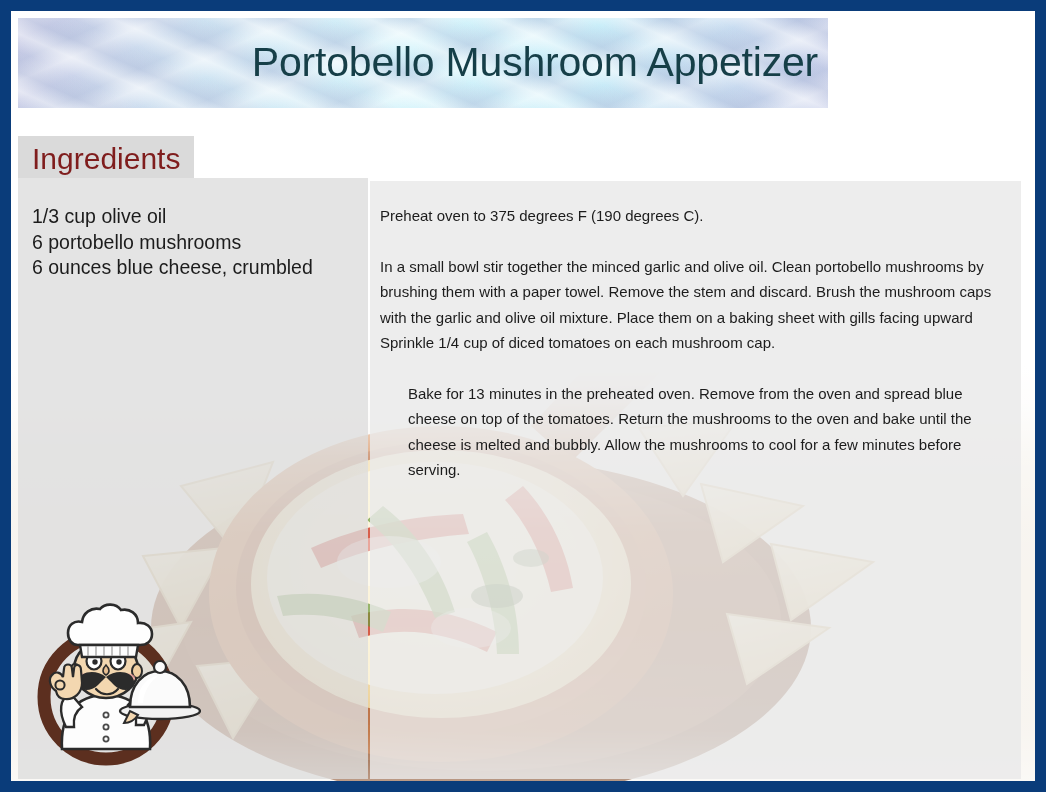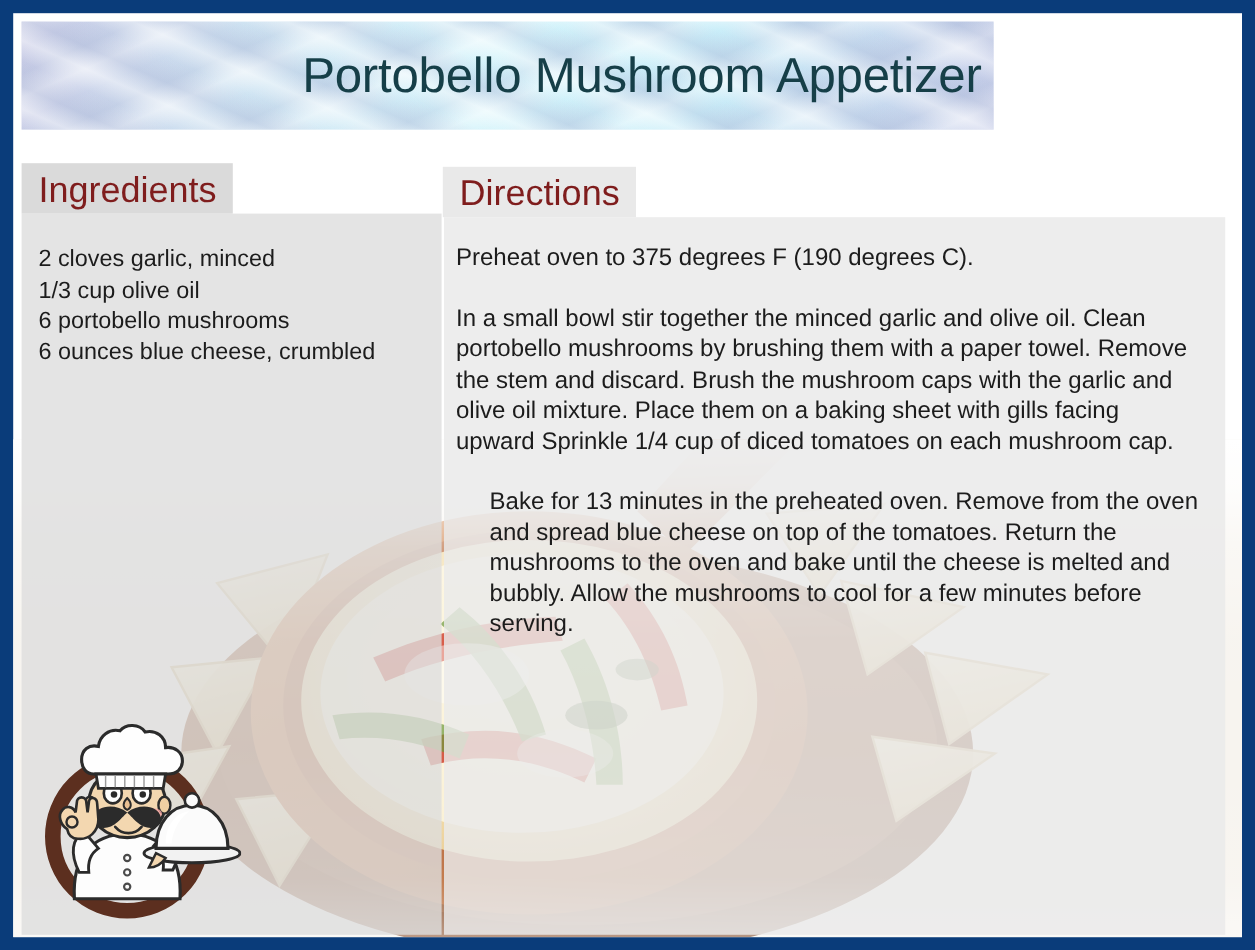--- a/index.html
+++ b/index.html
@@ -137,21 +137,21 @@
   }
   #ingredients-list li {
     font-size: 19.5px;
     line-height: 25.5px;
     color: #1c1c1c;
     white-space: nowrap;
   }
 
   
   .direction-step {
-    font-size: 20px;
+    font-size: 15px;
     line-height: 25.5px;
     color: #1c1c1c;
     margin: 0 0 25px 0;
   }
   .direction-step:last-child { margin-bottom: 0; margin-left: 28px; }
 
   
   #chef-mascot {
     position: absolute;
     left: 15px;
@@ -236,28 +236,26 @@
     </div>
 
     <div id="title-banner">
       <div id="banner-title">Portobello Mushroom Appetizer</div>
     </div>
 
     <div class="tab" id="tab-ingredients">Ingredients</div>
 
     <div class="panel" id="panel-ingredients">
       <ul id="ingredients-list">
-        <li>2 cloves garlic, minced</li>
         <li>1/3 cup olive oil</li>
         <li>6 portobello mushrooms</li>
         <li>6 ounces blue cheese, crumbled</li>
       </ul>
     </div>
 
-    <div class="tab" id="tab-directions">Directions</div>
 
     <div class="panel" id="panel-directions">
       <p class="direction-step">Preheat oven to 375  degrees F (190 degrees C).</p>
       <p class="direction-step">In a small bowl stir together the minced garlic and olive oil. Clean portobello mushrooms by brushing them with a paper towel. Remove the stem and discard. Brush the mushroom caps with the garlic and olive oil mixture. Place them on a baking sheet with gills facing upward Sprinkle 1/4 cup of diced tomatoes on each mushroom cap.</p>
       <p class="direction-step">Bake for 13 minutes in the preheated oven. Remove from the oven and spread blue cheese on top of the tomatoes. Return the mushrooms to the oven and bake until the cheese is melted and bubbly. Allow the mushrooms to cool for a few minutes before serving.</p>
     </div>
 
     <div id="chef-mascot">
       <svg viewBox="0 0 175 172">
 

